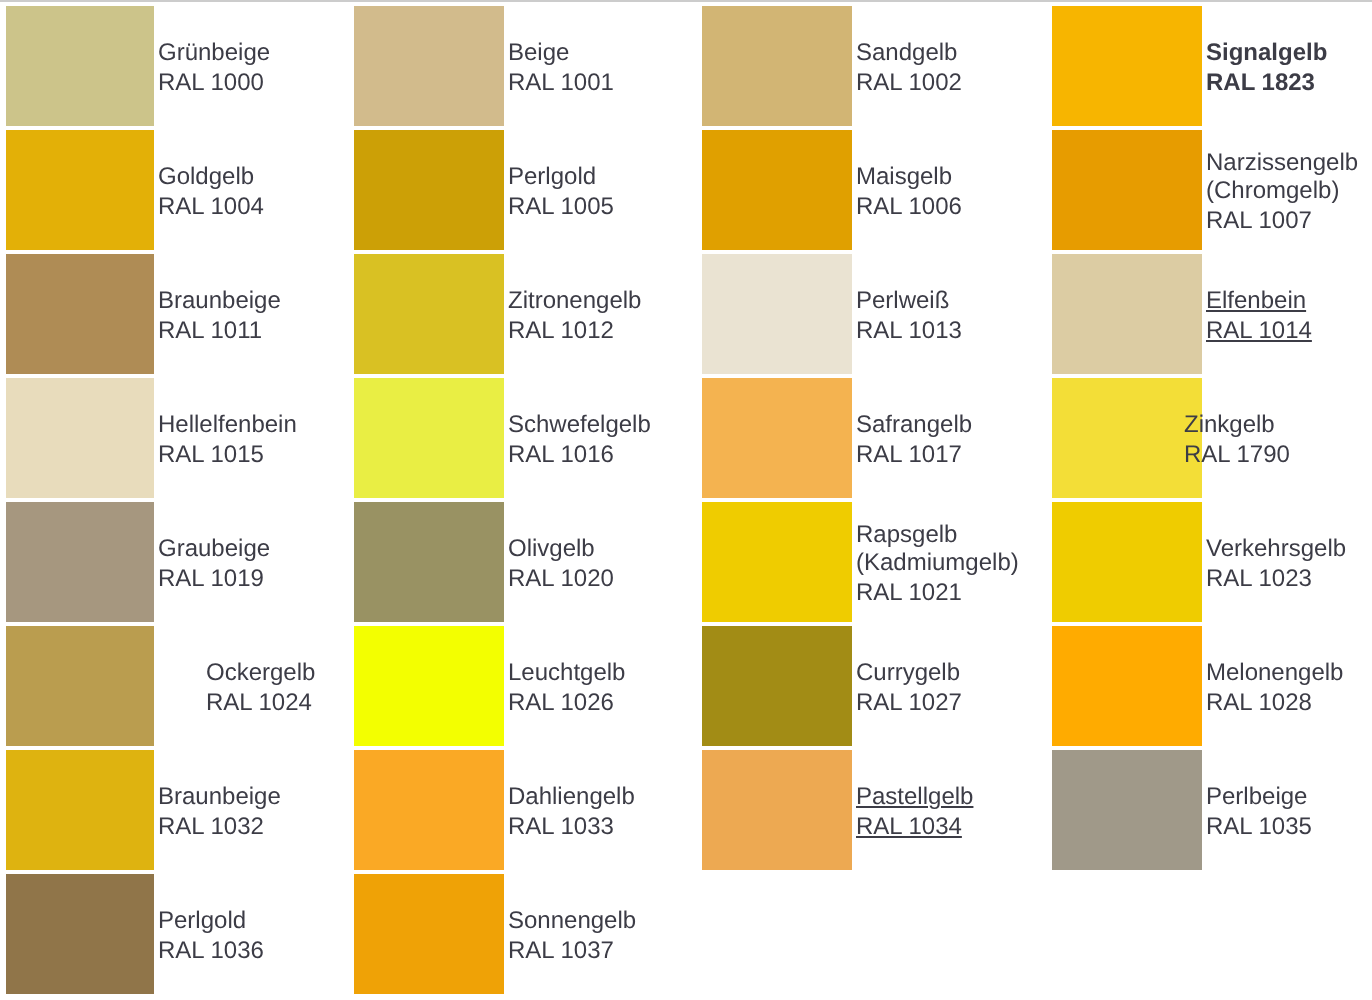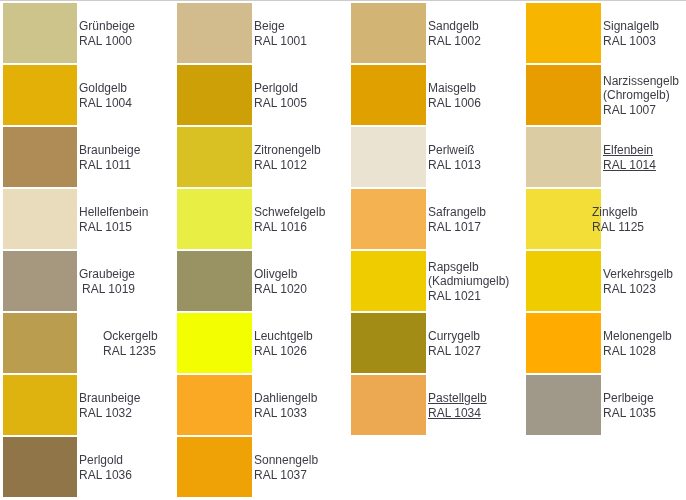--- a/index.html
+++ b/index.html
@@ -40,23 +40,23 @@
     </div>
     <div class="cell" style="left: 351px; top: 3px;">
       <div class="sw" style="width: 75px; height: 60px; background: rgb(210, 181, 116);"></div>
       <div class="lbl" style="left: 77px;">
       <span class="line">Sandgelb</span>
       <span class="line">RAL 1002</span>
       </div>
     </div>
     <div class="cell" style="left: 526px; top: 3px;">
       <div class="sw" style="width: 75px; height: 60px; background: rgb(247, 181, 0);"></div>
-      <div class="lbl" style="left: 77px;">
+      <div class="lbl" style="left: 77px; font-weight: bold;">
       <span class="line">Signalgelb</span>
-      <span class="line">RAL 1003</span>
+      <span class="line">RAL 1823</span>
       </div>
     </div>
     <div class="cell" style="left: 3px; top: 65px;">
       <div class="sw" style="width: 74px; height: 60px; background: rgb(227, 176, 7);"></div>
       <div class="lbl" style="left: 76px;">
       <span class="line">Goldgelb</span>
       <span class="line">RAL 1004</span>
       </div>
     </div>
     <div class="cell" style="left: 177px; top: 65px;">
@@ -127,26 +127,26 @@
       <div class="sw" style="width: 75px; height: 60px; background: rgb(244, 179, 80);"></div>
       <div class="lbl" style="left: 77px;">
       <span class="line">Safrangelb</span>
       <span class="line">RAL 1017</span>
       </div>
     </div>
     <div class="cell" style="left: 526px; top: 189px;">
       <div class="sw" style="width: 75px; height: 60px; background: rgb(243, 222, 55);"></div>
       <div class="lbl" style="left: 66px;">
       <span class="line">Zinkgelb</span>
-      <span class="line">RAL 1125</span>
+      <span class="line">RAL 1790</span>
       </div>
     </div>
     <div class="cell" style="left: 3px; top: 251px;">
       <div class="sw" style="width: 74px; height: 60px; background: rgb(166, 151, 127);"></div>
-      <div class="lbl" style="left: 76px; align-items: flex-end;">
+      <div class="lbl" style="left: 76px;">
       <span class="line">Graubeige</span>
       <span class="line">RAL 1019</span>
       </div>
     </div>
     <div class="cell" style="left: 177px; top: 251px;">
       <div class="sw" style="width: 75px; height: 60px; background: rgb(153, 146, 99);"></div>
       <div class="lbl" style="left: 77px;">
       <span class="line">Olivgelb</span>
       <span class="line">RAL 1020</span>
       </div>
@@ -163,21 +163,21 @@
       <div class="sw" style="width: 75px; height: 60px; background: rgb(239, 204, 0);"></div>
       <div class="lbl" style="left: 77px;">
       <span class="line">Verkehrsgelb</span>
       <span class="line">RAL 1023</span>
       </div>
     </div>
     <div class="cell" style="left: 3px; top: 313px;">
       <div class="sw" style="width: 74px; height: 60px; background: rgb(186, 157, 79);"></div>
       <div class="lbl" style="left: 76px; margin-left: 24px;">
       <span class="line">Ockergelb</span>
-      <span class="line">RAL 1235</span>
+      <span class="line">RAL 1024</span>
       </div>
     </div>
     <div class="cell" style="left: 177px; top: 313px;">
       <div class="sw" style="width: 75px; height: 60px; background: rgb(243, 255, 0);"></div>
       <div class="lbl" style="left: 77px;">
       <span class="line">Leuchtgelb</span>
       <span class="line">RAL 1026</span>
       </div>
     </div>
     <div class="cell" style="left: 351px; top: 313px;">

